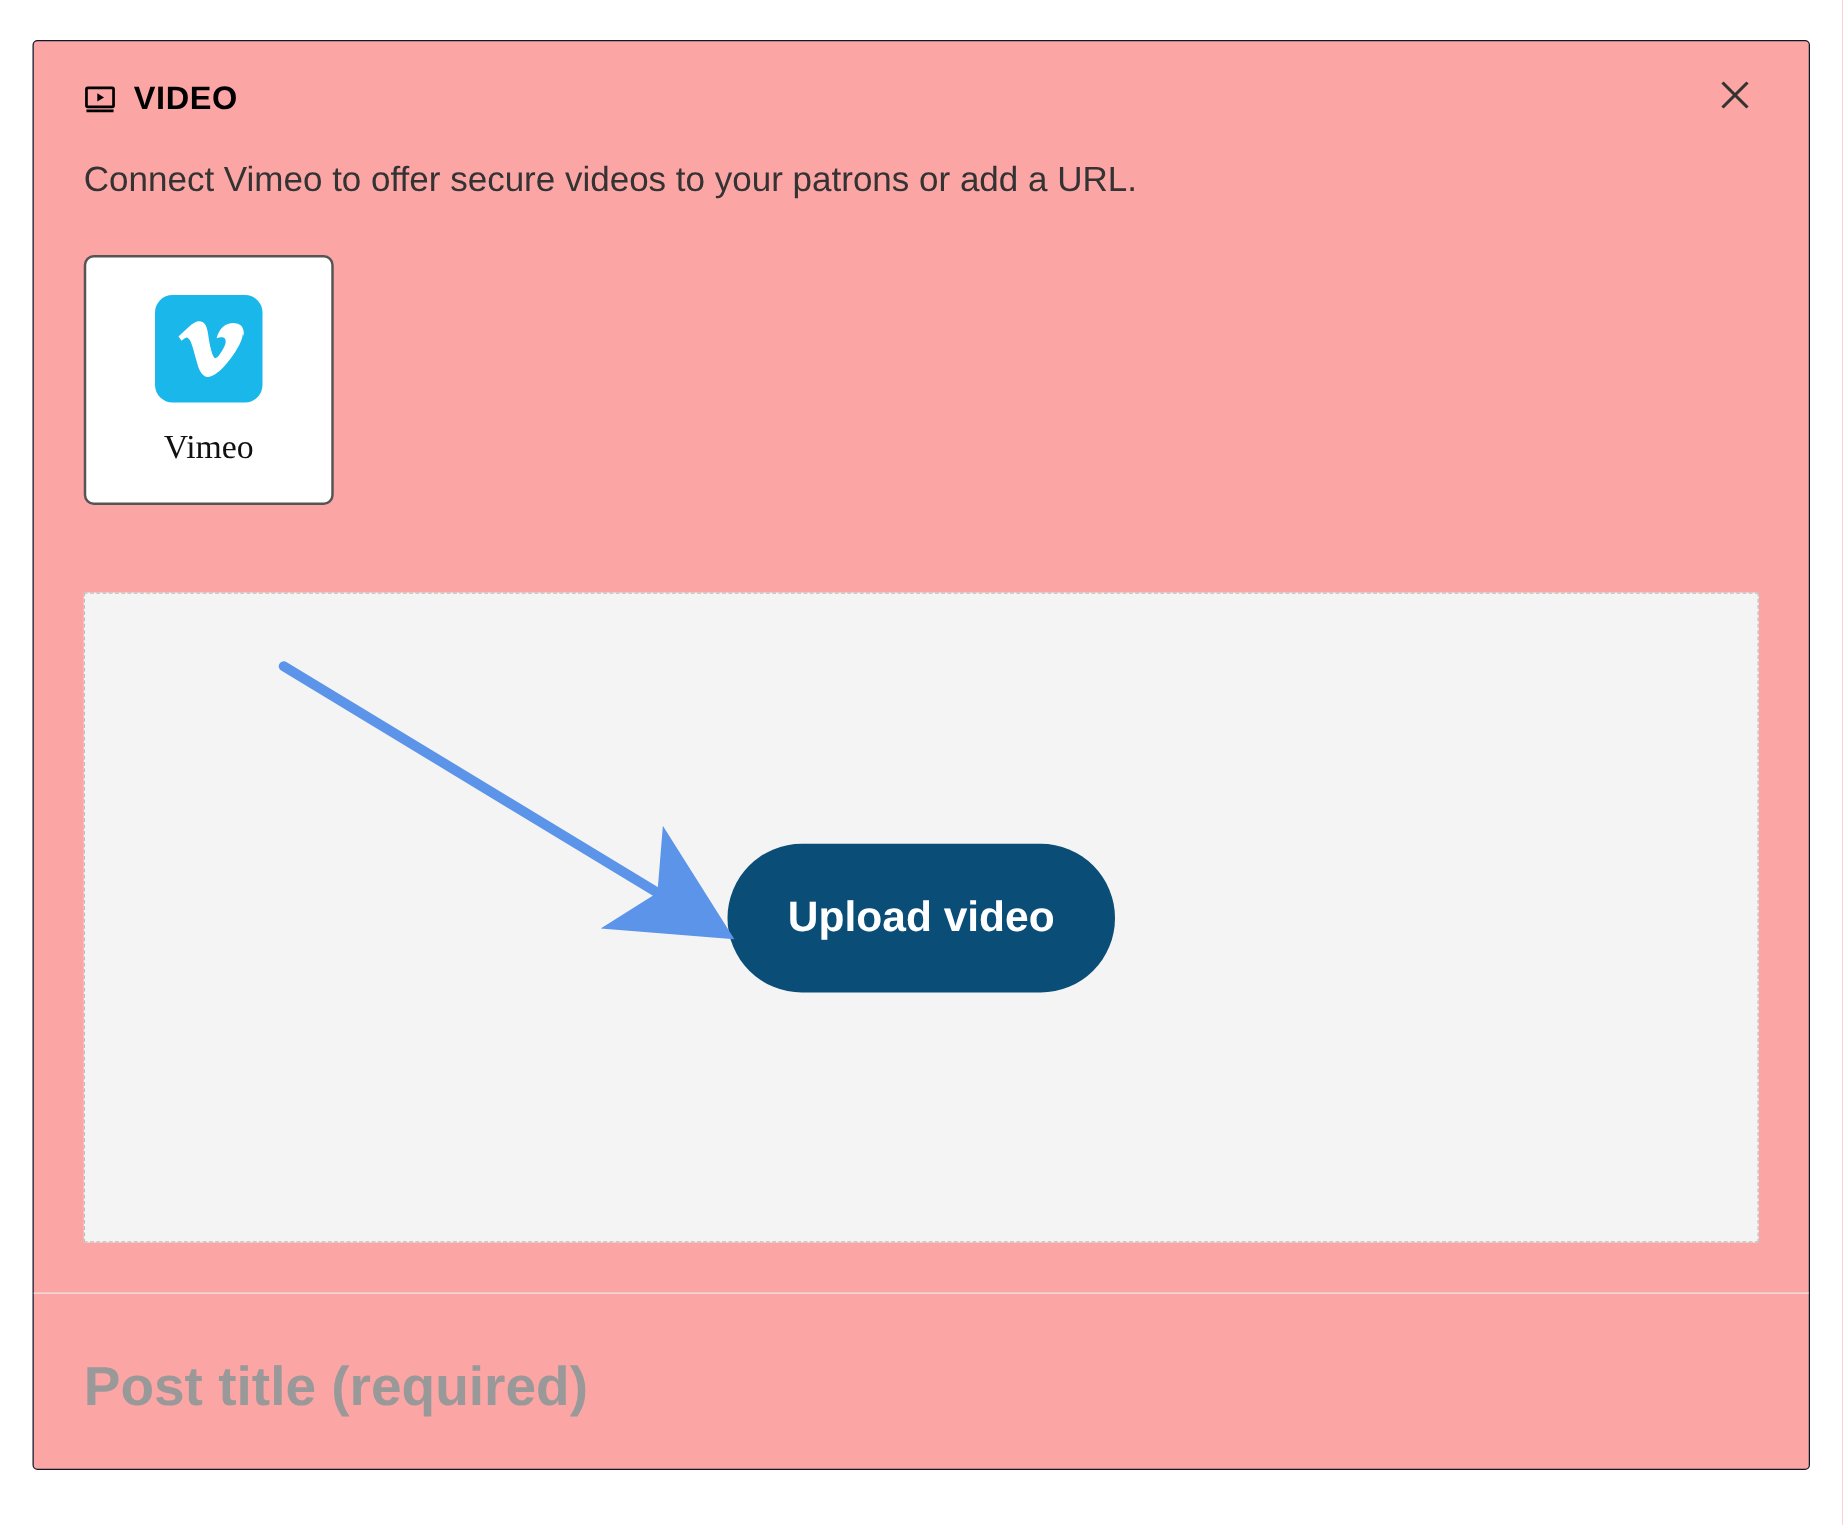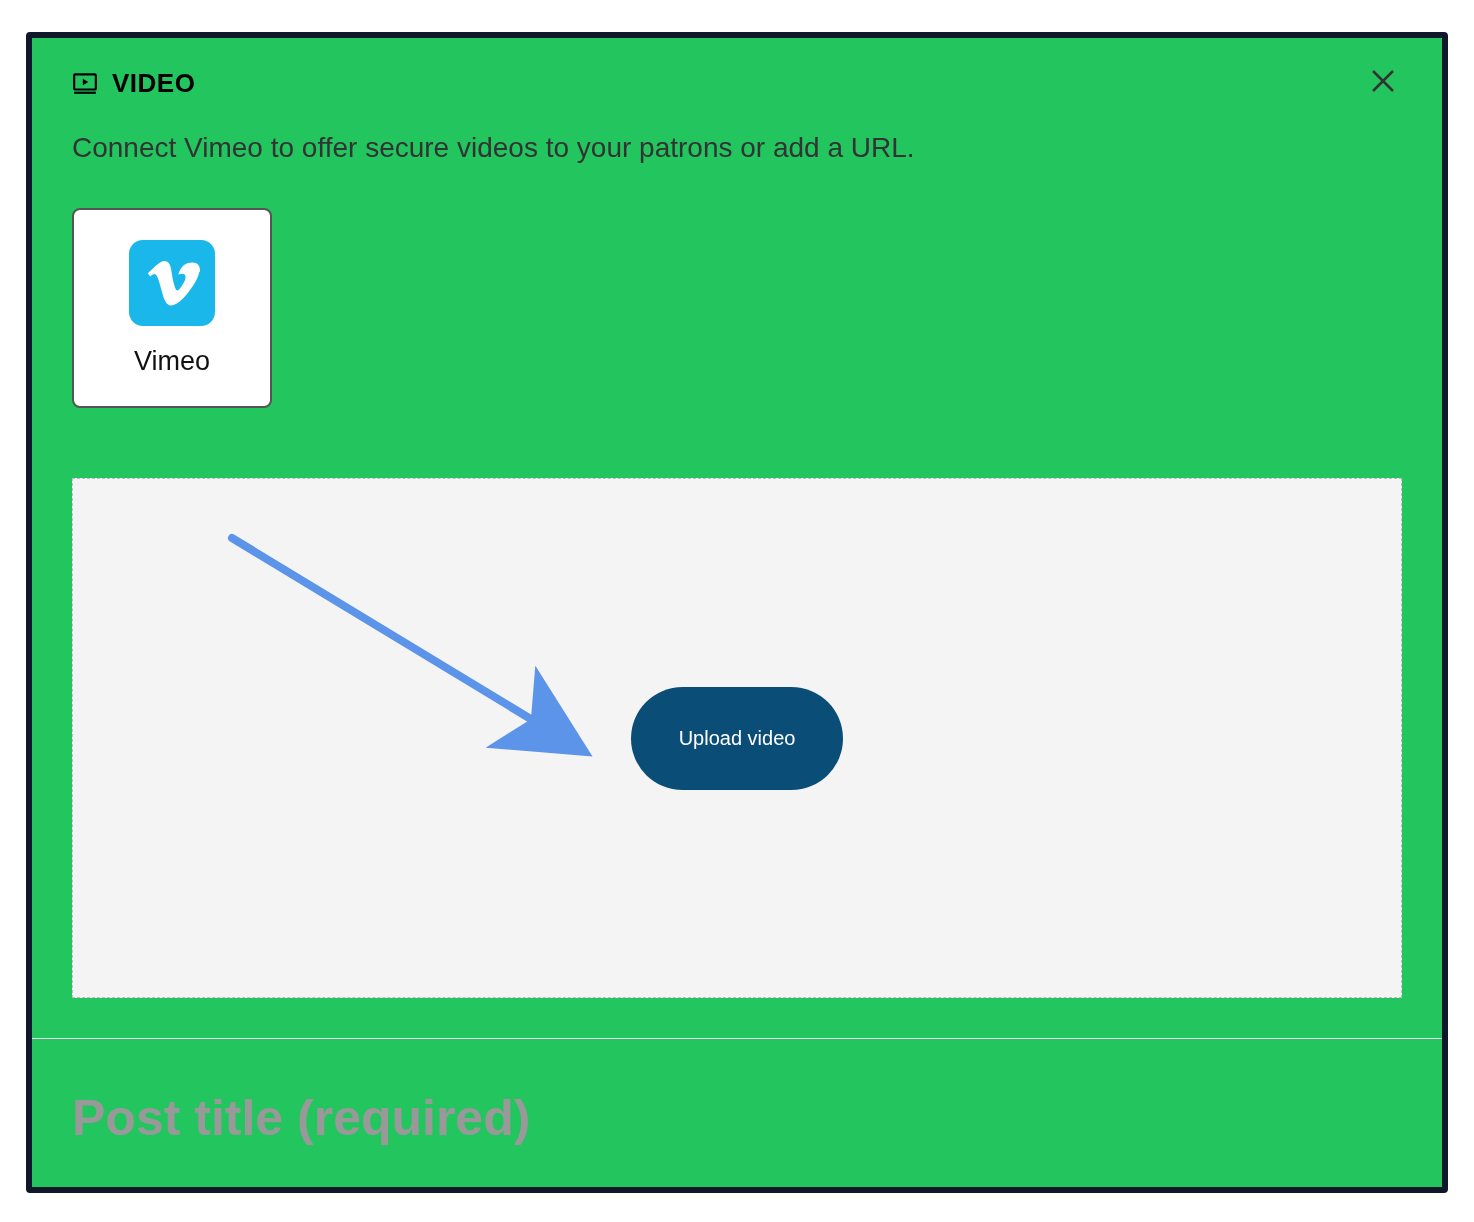--- a/index.html
+++ b/index.html
@@ -12,23 +12,23 @@
       background: #fff;
       width: 1474px;
       height: 1222px;
       position: relative;
     }
     .panel {
       position: absolute;
       left: 26px;
       top: 32px;
       width: 1422px;
-      border: 6px solid #0f172a;
+      border: 1px solid #0f172a;
       border-radius: 4px;
-      background: #22c55e;
+      background: #fca5a5;
     }
     .panel-header {
       display: flex;
       align-items: center;
       justify-content: space-between;
       padding: 24px 40px 0 40px;
     }
     .panel-title-wrap {
       display: flex;
       align-items: center;
@@ -61,20 +61,21 @@
     .description {
       font-size: 28px;
       color: #333;
       margin-bottom: 41px;
       line-height: 1.4;
     }
     .option-row {
       display: flex;
       gap: 13px;
       margin-bottom: 70px;
+      font-family: Liberation Serif, serif;
     }
     .option-card {
       width: 200px;
       height: 200px;
       border: 1px solid #d0d0d0;
       border-radius: 8px;
       display: flex;
       flex-direction: column;
       align-items: center;
       justify-content: center;
@@ -123,22 +124,22 @@
       height: 520px;
       background: #f4f4f4;
       border: 1px dashed #bdbdbd;
       display: flex;
       align-items: center;
       justify-content: center;
     }
     .upload-btn {
       background: #0a4e78;
       color: #fff;
-      font-size: 20px;
-      font-weight: 400;
+      font-size: 34px;
+      font-weight: 700;
       border: none;
       border-radius: 999px;
       padding: 40px 48px;
       cursor: pointer;
     }
     .annotation-arrow {
       position: absolute;
       left: 180px;
       top: 320px;
       pointer-events: none;
@@ -149,21 +150,21 @@
       overflow: visible;
     }
     .title-section {
       border-top: 1px solid #e8e8e8;
       padding: 50px 40px 40px 40px;
     }
     .title-input {
       width: 100%;
       border: none;
       outline: none;
-      font-size: 50px;
+      font-size: 44px;
       font-weight: 400;
       color: #222;
       background: transparent;
     }
     .title-input::placeholder {
       color: #999;
       font-weight: 700;
     }
   </style>
 </head>

